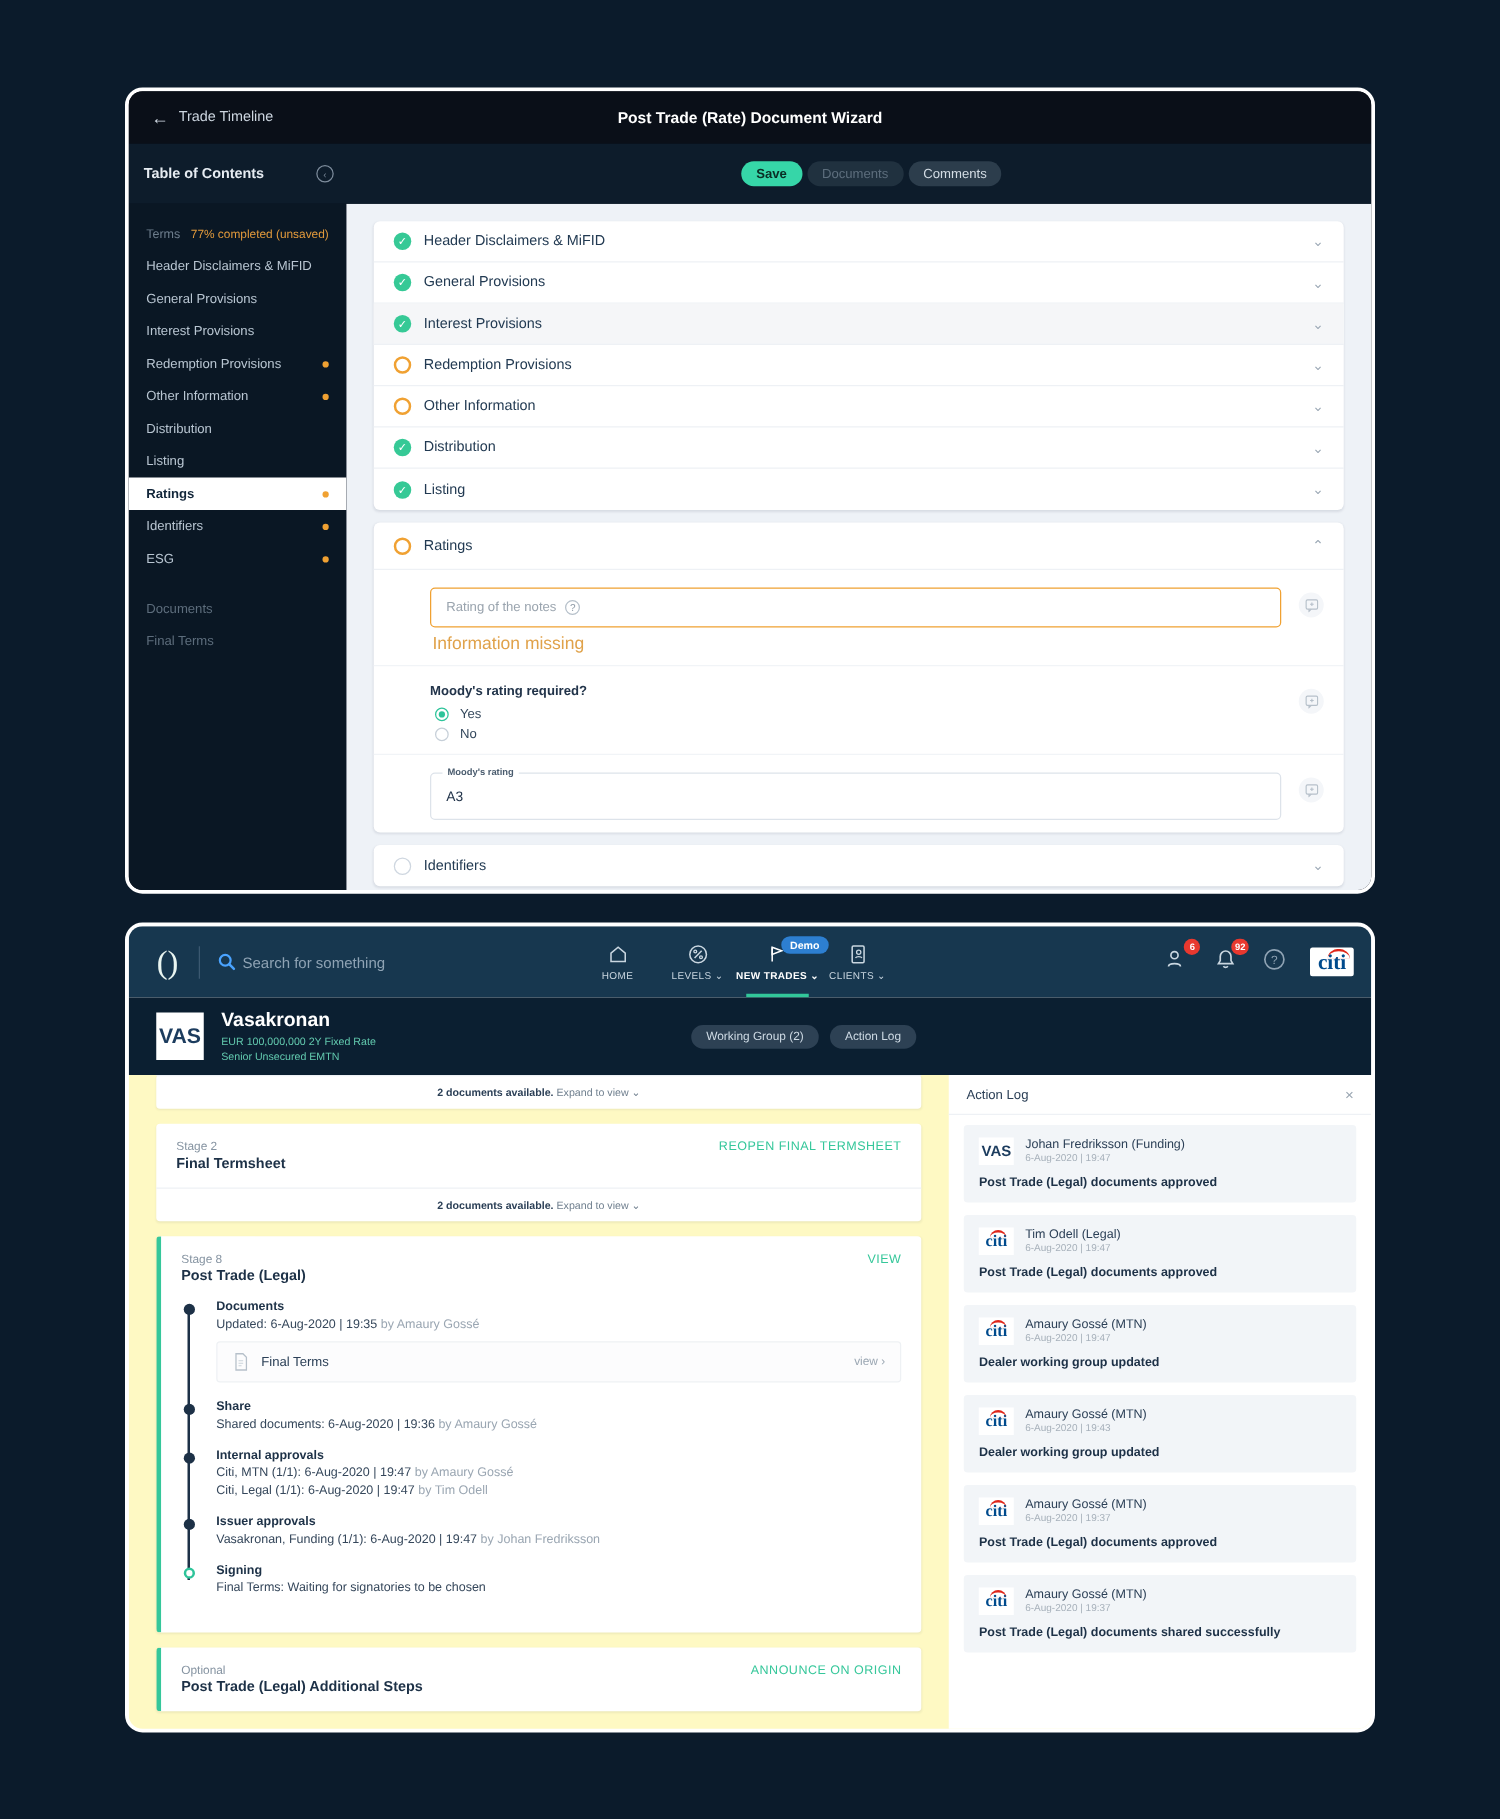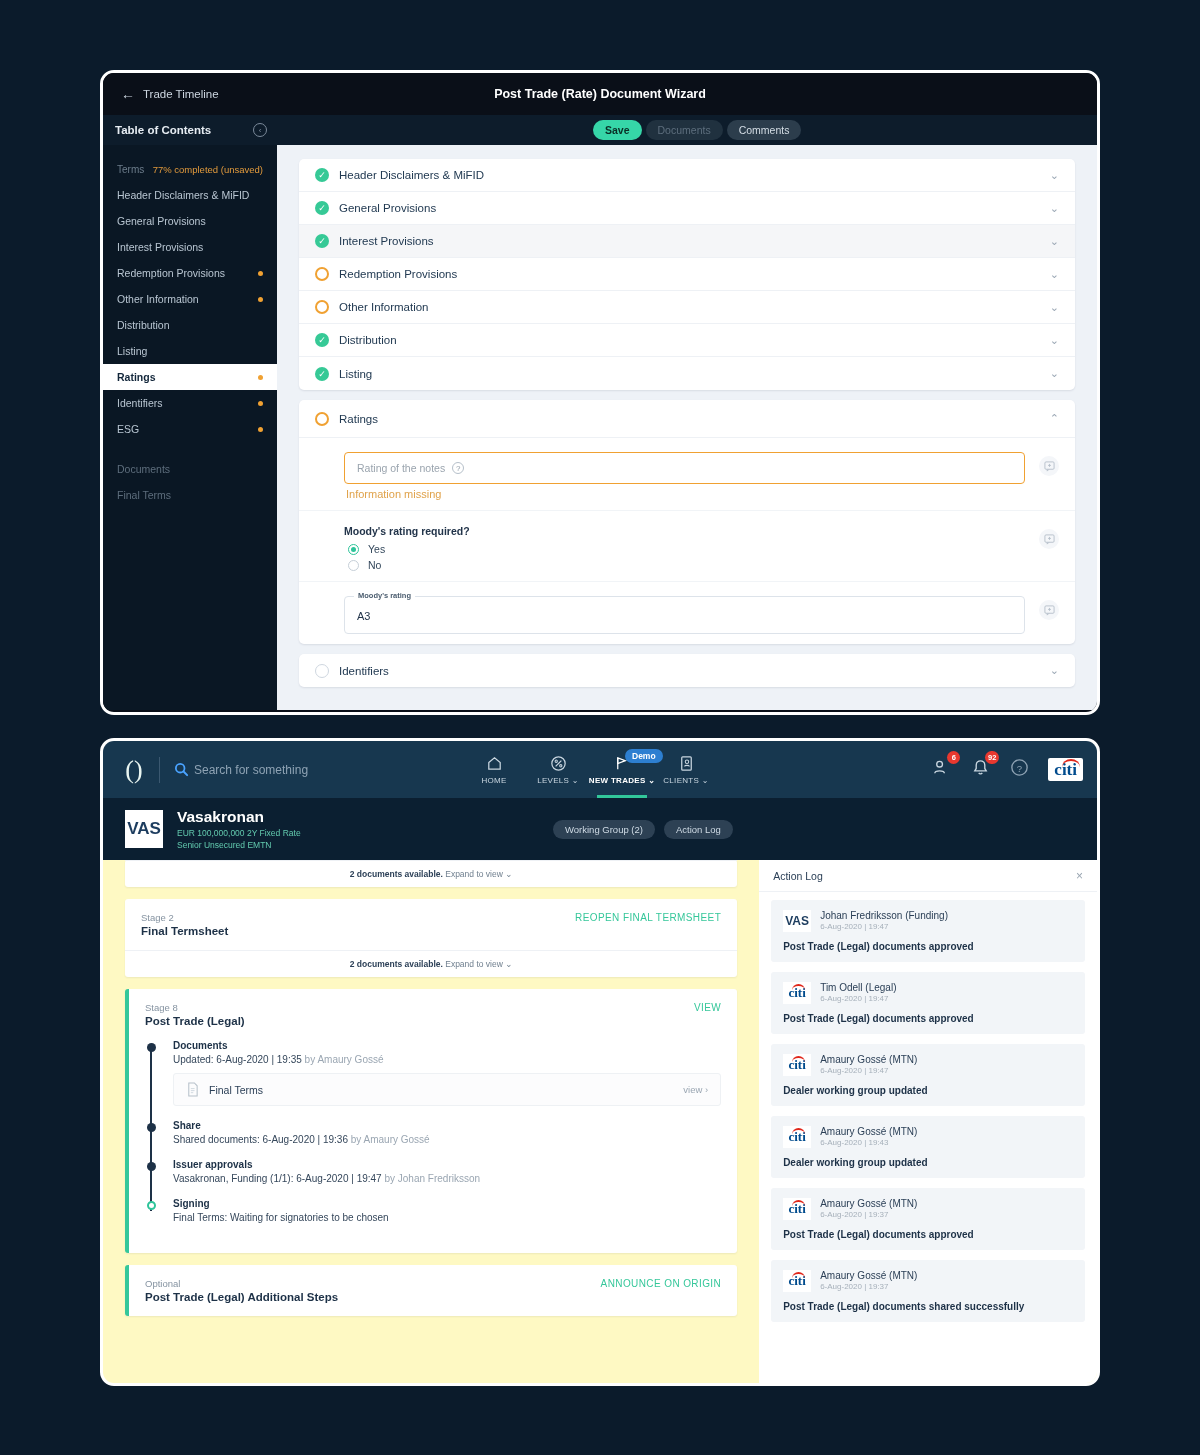--- a/index.html
+++ b/index.html
@@ -24,21 +24,21 @@
     height: 42px; background: #0a0f18;
     display: flex; align-items: center; position: relative;
   }
   .w-back { display: flex; align-items: center; gap: 8px; padding-left: 18px; color: #cdd6e0; font-size: 11.5px; cursor: pointer; }
   .w-back .arrow { font-size: 14px; line-height: 1; }
   .w-title {
     position: absolute; left: 0; right: 0; text-align: center;
     color: #ffffff; font-size: 12.5px; font-weight: bold; pointer-events: none;
   }
   .w-subbar {
-    height: 30px; background: #0d1c2b; display: flex; align-items: center; position: relative;
+    height: 48px; background: #0d1c2b; display: flex; align-items: center; position: relative;
   }
   .w-toc-title { padding-left: 12px; color: #e6ecf2; font-size: 11.5px; font-weight: bold; width: 150px; }
   .collapse-icon {
     width: 14px; height: 14px; border: 1.2px solid #7c8b9b; border-radius: 50%;
     display: flex; align-items: center; justify-content: center;
     color: #7c8b9b; font-size: 8px; cursor: pointer;
   }
   .w-btns { position: absolute; left: 490px; display: flex; gap: 4px; }
   .w-btn { font-size: 10.5px; padding: 4px 12px; border-radius: 11px; cursor: pointer; }
   .btn-save { background: #36d6a8; color: #0a2e25; font-weight: bold; }
@@ -81,21 +81,21 @@
   .frow:last-child { border-bottom: none; }
   .fmain { flex: 1; }
   .tinput {
     border: 1px solid #f0a132; border-radius: 4px; height: 32px;
     display: flex; align-items: center; padding: 0 12px; background: #fff;
   }
   .tinput .ph { color: #9aa4ae; font-size: 10.5px; }
   .qmark { width: 12px; height: 12px; border: 1px solid #b6c0ca; border-radius: 50%;
            font-size: 8px; color: #8d99a5; display: inline-flex; align-items: center;
            justify-content: center; margin-left: 7px; cursor: pointer; }
-  .err { color: #e0a24a; font-size: 11px; margin-top: 4px; margin-left: 2px; }
+  .err { color: #e0a24a; font-size: 14px; margin-top: 4px; margin-left: 2px; }
   .qlabel { font-size: 10.5px; color: #22344a; font-weight: bold; margin-bottom: 6px; }
   .radio { display: flex; align-items: center; gap: 9px; margin: 4px 0 0 4px; cursor: pointer; }
   .rdot { width: 11px; height: 11px; border-radius: 50%; border: 1.3px solid #c6cfd8; background: #fff;
           display: flex; align-items: center; justify-content: center; }
   .rdot.on { border-color: #2ec49a; }
   .rdot.on::after { content: ""; width: 5px; height: 5px; border-radius: 50%; background: #2ec49a; }
   .rlabel { font-size: 10.5px; color: #34485c; }
   .fieldset { border: 1px solid #dde3ea; border-radius: 4px; padding: 9px 12px 9px 12px; position: relative; }
   .legend { position: absolute; top: -6px; left: 9px; background: #fff; padding: 0 4px;
             font-size: 7.5px; color: #4a5c6e; font-weight: bold; }
@@ -542,20 +542,25 @@
                     </svg>
                     <span class="nm">Final Terms</span>
                     <span class="vw">view ›</span>
                   </div>
                 </div>
                 <div class="tev">
                   <div class="tev-title">Share</div>
                   <div class="tev-sub"><span>Shared documents: 6-Aug-2020 | 19:36</span><span class="by"> by Amaury Gossé</span></div>
                 </div>
                 <div class="tev">
+                  <div class="tev-title">Internal approvals</div>
+                  <div class="tev-sub"><span>Citi, MTN (1/1): 6-Aug-2020 | 19:47</span><span class="by"> by Amaury Gossé</span></div>
+                  <div class="tev-sub"><span>Citi, Legal (1/1): 6-Aug-2020 | 19:47</span><span class="by"> by Tim Odell</span></div>
+                </div>
+                <div class="tev">
                   <div class="tev-title">Issuer approvals</div>
                   <div class="tev-sub"><span>Vasakronan, Funding (1/1): 6-Aug-2020 | 19:47</span><span class="by"> by Johan Fredriksson</span></div>
                 </div>
                 <div class="tev open">
                   <div class="tev-title">Signing</div>
                   <div class="tev-sub"><span>Final Terms: Waiting for signatories to be chosen</span><span class="by"></span></div>
                 </div>
               </div>
           </div>
         </div>

